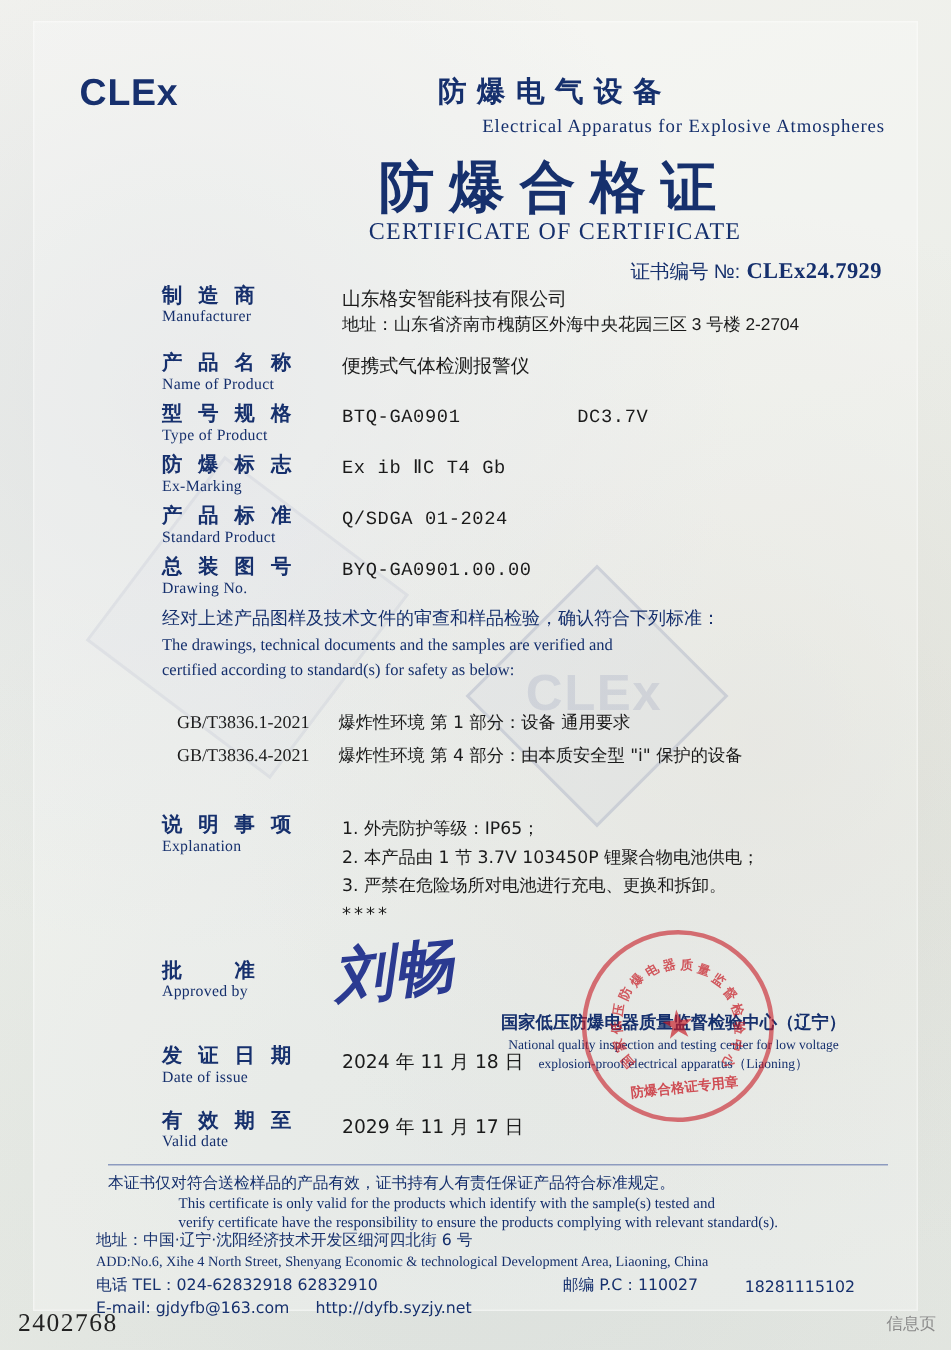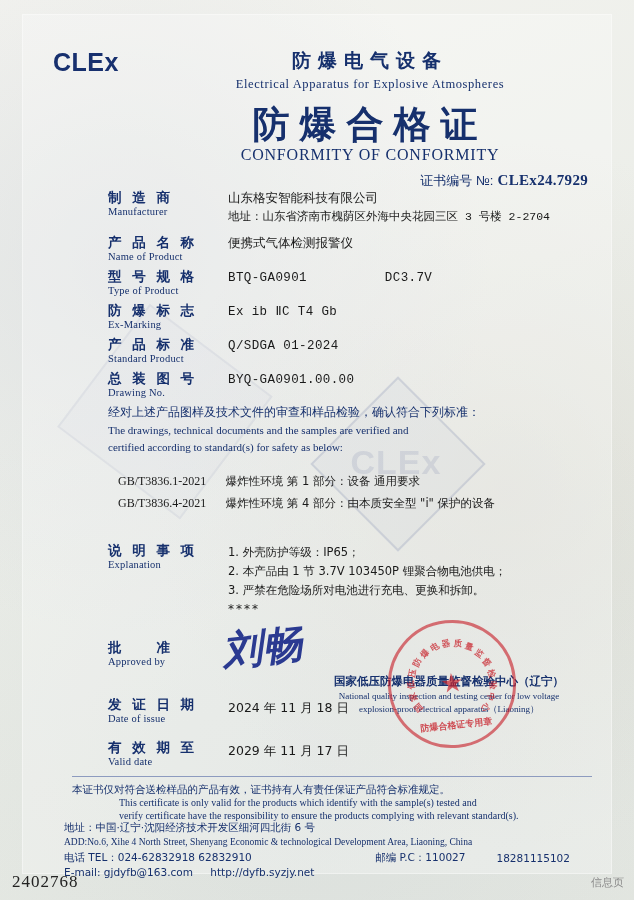--- a/index.html
+++ b/index.html
@@ -56,20 +56,21 @@
   }
   
   .hdr{position:absolute;left:150px;top:48px;width:440px;text-align:center;}
   .hdr-cn{
     font-size:19px;letter-spacing:7px;color:#16306d;font-weight:bold;
     font-family:"DejaVu Sans", sans-serif;
   }
   .hdr-en{
     font-size:12.5px;color:#16306d;letter-spacing:.6px;margin-top:3px;
     font-family:"Liberation Serif", serif;
+    text-align:right;
   }
   .title-cn{
     position:absolute;left:150px;top:100px;width:440px;text-align:center;
     font-size:37px;font-weight:bold;color:#16306d;letter-spacing:10px;
     font-family:"DejaVu Sans", sans-serif;
   }
   .title-en{
     position:absolute;left:150px;top:146px;width:440px;text-align:center;
     font-size:16px;color:#16306d;letter-spacing:.8px;
     font-family:"Liberation Serif", serif;
@@ -91,21 +92,21 @@
     font-size:13.5px;font-weight:bold;letter-spacing:3px;
     font-family:"DejaVu Sans", sans-serif;line-height:15px;
   }
   .lab-en{
     font-size:10.5px;letter-spacing:.2px;line-height:13px;
     font-family:"Liberation Serif", serif;
   }
   .val{
     position:absolute;left:228px;right:40px;top:1px;
     font-size:12.5px;color:#1a1a1a;line-height:16px;
-    font-family:Liberation Mono, monospace;
+    font-family:Liberation Sans, sans-serif;
   }
   .val2{margin-top:2px;font-size:11.5px;}
   .val-mono{font-family:Liberation Mono, monospace;letter-spacing:.4px;}
   .val-gap{display:inline-block;width:62px;}
   
   .stmt{
     position:absolute;left:108px;right:42px;top:404px;
     color:#16306d;
   }
   .stmt-cn{font-size:12px;font-family:"DejaVu Sans", sans-serif;line-height:17px;}
@@ -231,21 +232,21 @@
 
   <div class="logo">
     <div class="logo-text">CLEx</div>
   </div>
 
   <div class="hdr">
     <div class="hdr-cn">防爆电气设备</div>
     <div class="hdr-en">Electrical Apparatus for Explosive Atmospheres</div>
   </div>
   <div class="title-cn">防爆合格证</div>
-  <div class="title-en">CONFORMITY OF CONFORMITY</div>
+  <div class="title-en">CERTIFICATE OF CERTIFICATE</div>
   <div class="certno">
     <span class="no-label">证书编号 №:</span>
     <span class="no-val">CLEx24.7929</span>
   </div>
 
   <div class="wm2">
       <div class="wm2-box"></div>
     </div>
   <div class="wm">
     <div class="wm-d"></div>

